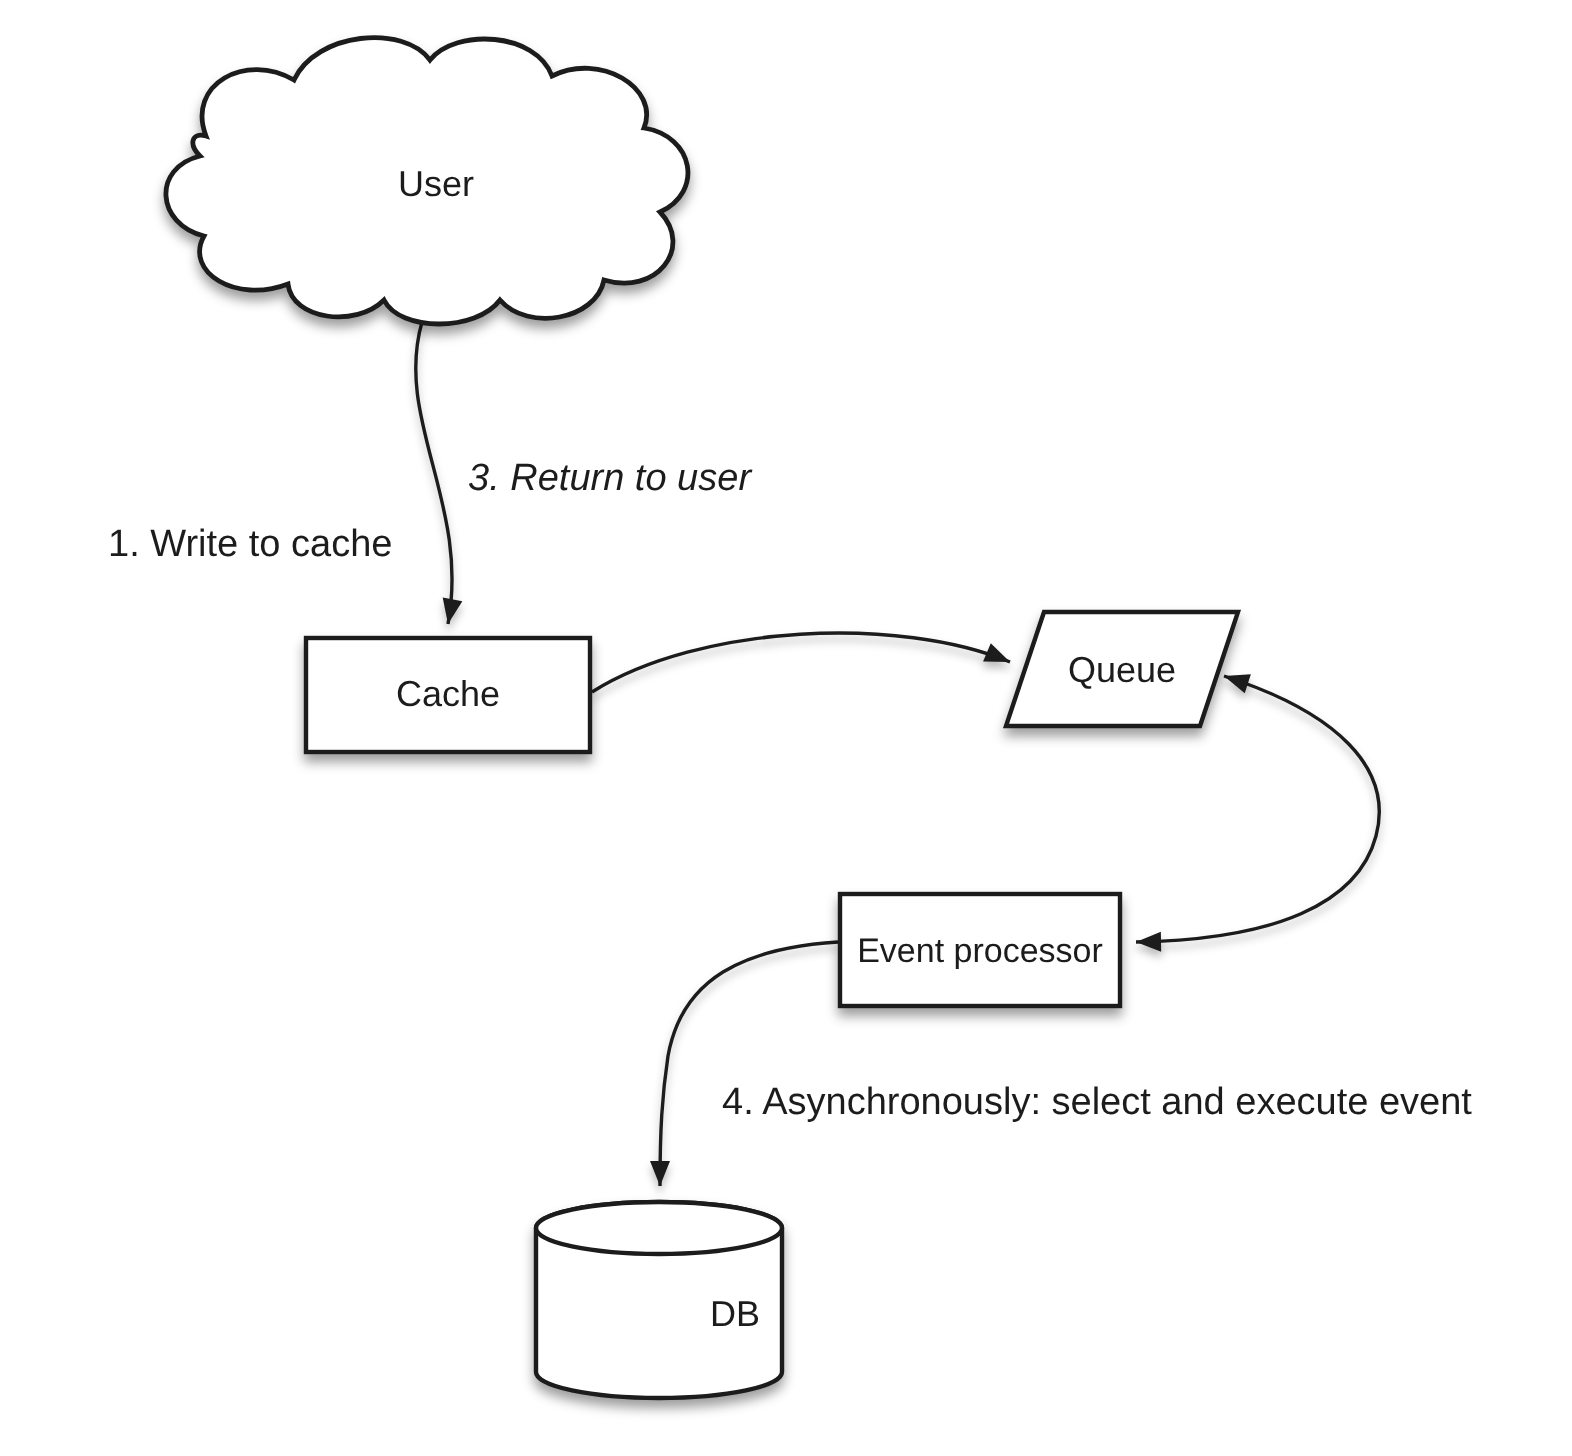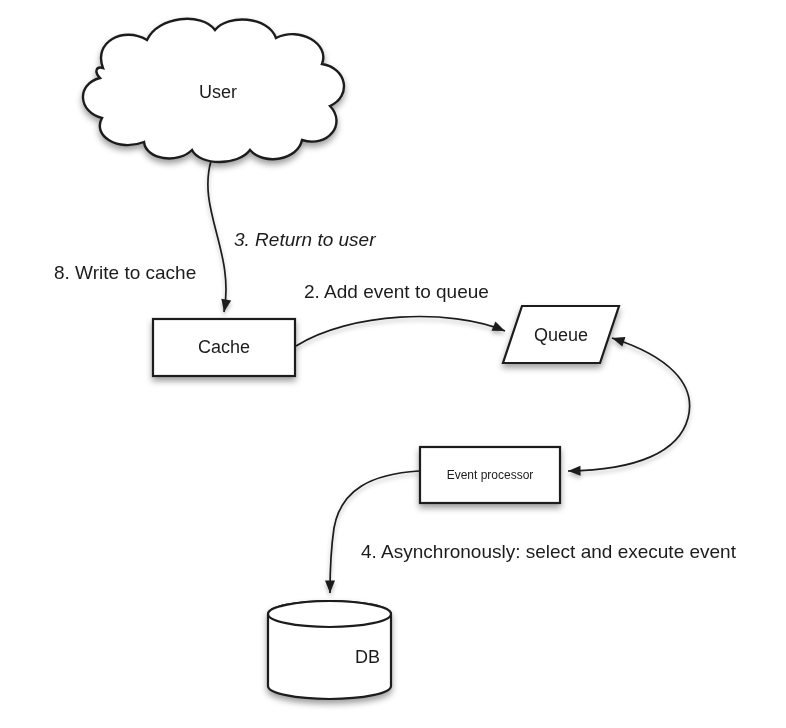--- a/index.html
+++ b/index.html
@@ -47,21 +47,21 @@
     position: absolute;
     color: #1c1c1c;
     white-space: nowrap;
   }
   .node-lbl {
     font-size: 18px;
     line-height: 21px;
     text-align: center;
   }
   .node-lbl.small {
-    font-size: 12px;
+    font-size: 17px;
   }
   .step-lbl {
     font-size: 19px;
     line-height: 22px;
     text-align: left;
   }
 </style>
 </head>
 <body>
 
@@ -108,21 +108,20 @@
   <div class="lbl node-lbl" style="left:153px; top:337px; width:142px;">Cache</div>
 
   <div class="lbl node-lbl" style="left:163px; top:82px; width:110px;">User</div>
 
   <div class="lbl node-lbl" style="left:511px; top:325px; width:100px;">Queue</div>
 
   <div class="lbl node-lbl small" style="left:420px; top:465px; width:140px;">Event processor</div>
 
   <div class="lbl node-lbl" style="left:280px; top:647px; width:100px;text-align:right;">DB</div>
 
-  <div class="lbl step-lbl" style="left:54px; top:262px;">8. Write to cache</div>
+  <div class="lbl step-lbl" style="left:54px; top:262px;">1. Write to cache</div>
 
   <div class="lbl step-lbl" style="left:234px; top:229px;font-style:italic;">3. Return to user</div>
 
-  <div class="lbl step-lbl" style="left:304px; top:281px;">2. Add event to queue</div>
 
   <div class="lbl step-lbl" style="left:361px; top:541px;">4. Asynchronously: select and execute event</div>
 
 </div>
 
 </body></html>

